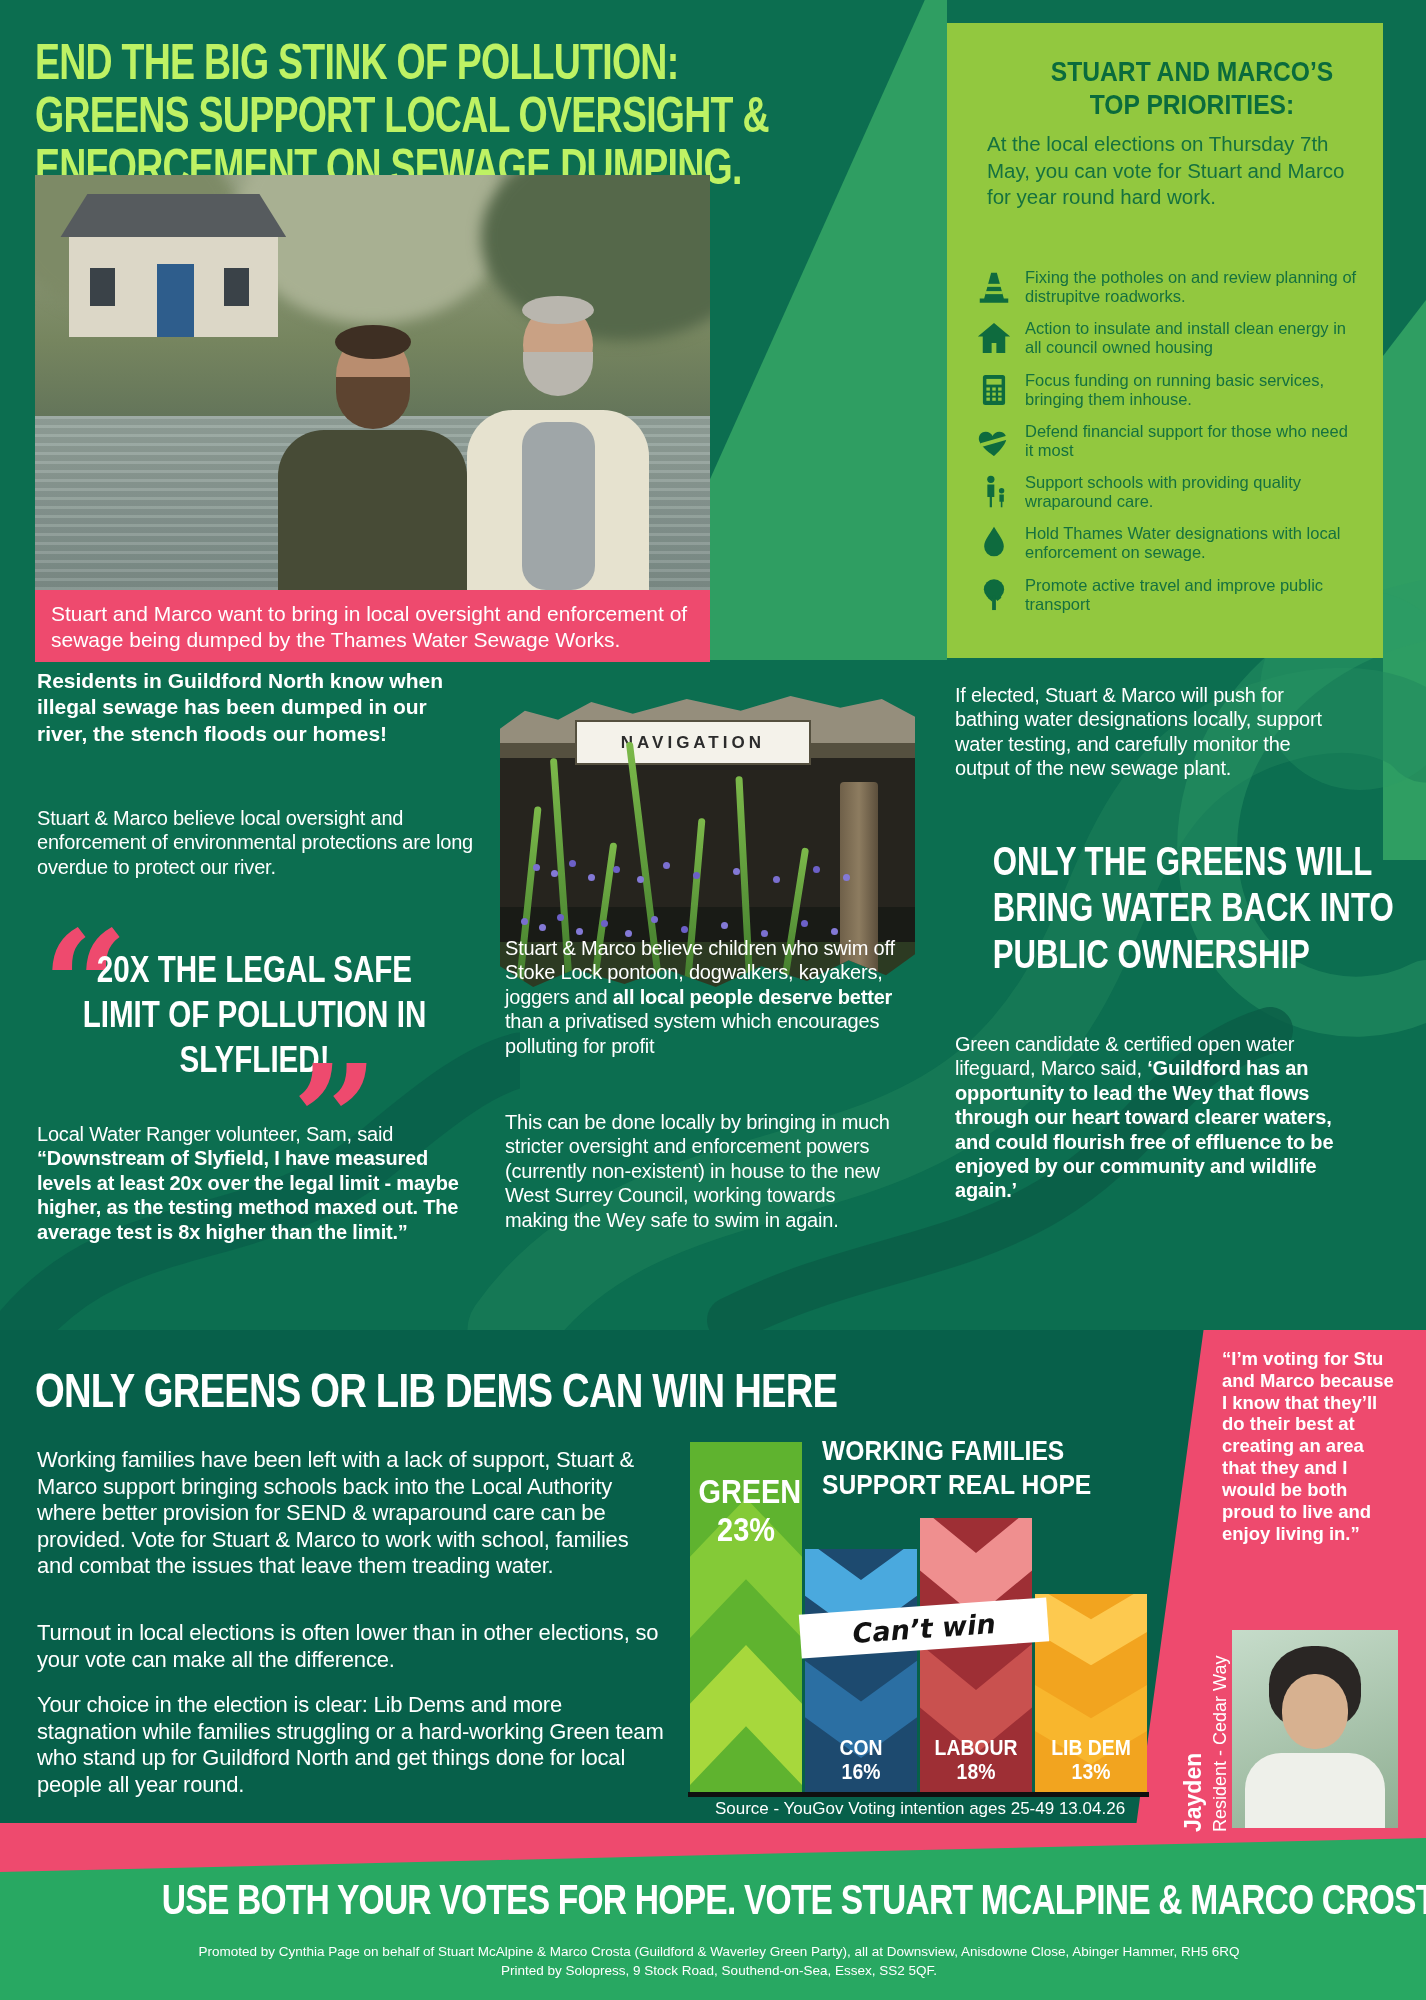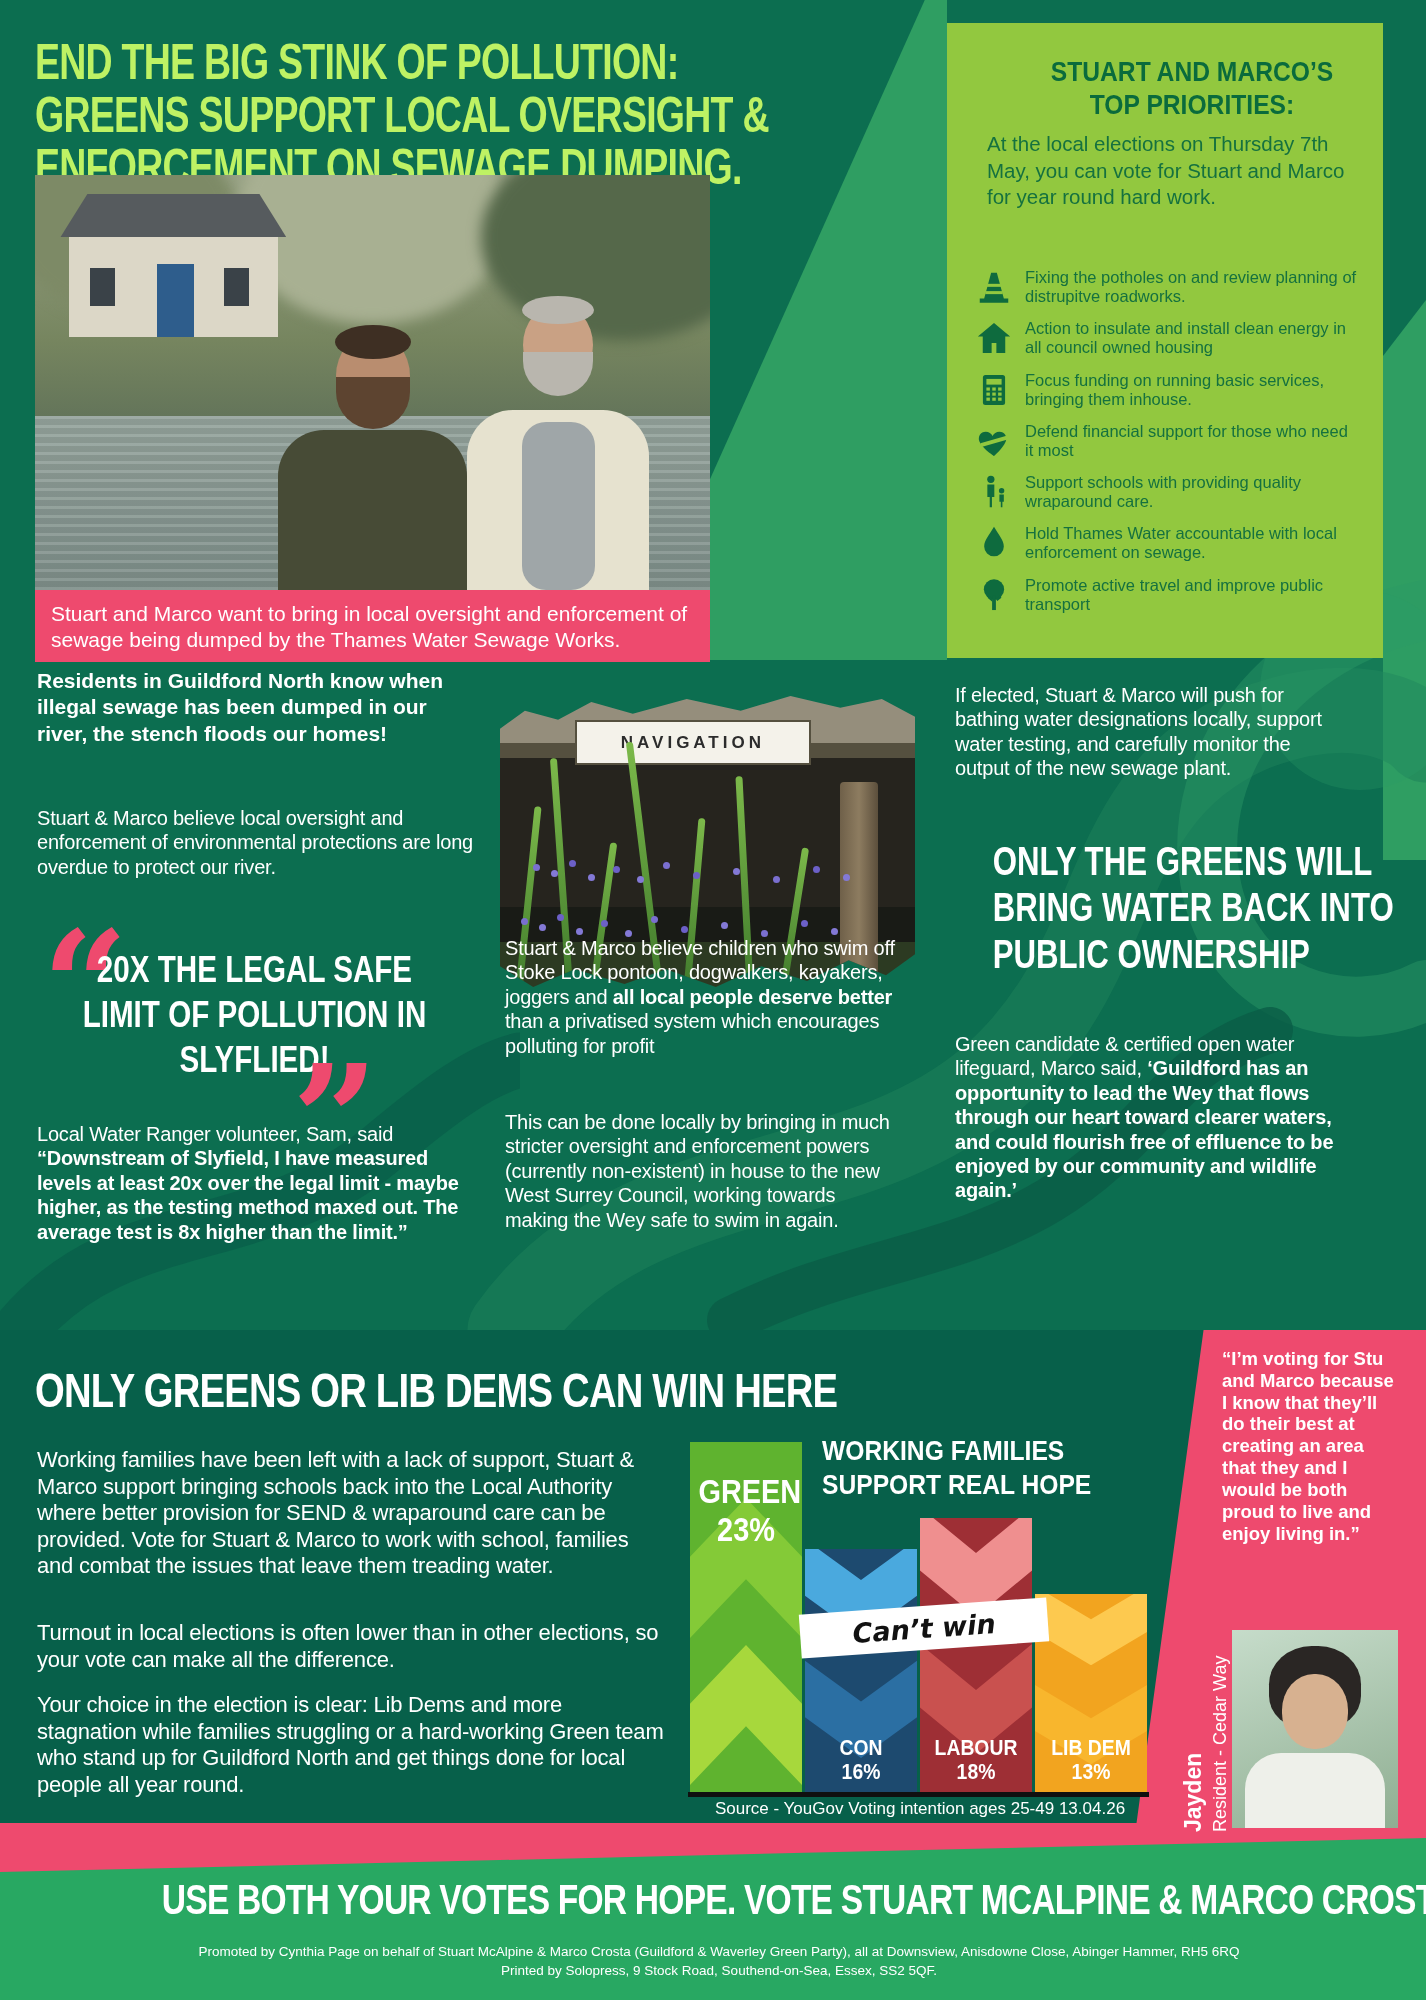--- a/index.html
+++ b/index.html
@@ -237,21 +237,21 @@
             </svg>
         </span>
         <span class="pri-text">Support schools with providing quality wraparound care.</span>
       </div>
       <div class="pri-item">
         <span class="pri-icon">
           <svg viewBox="0 0 24 24">
               <path d="M12 1.8C9.2 6.8 5.8 10.2 5.8 14.2a6.2 6.2 0 0 0 12.4 0c0-4-3.4-7.4-6.2-12.4z"></path>
             </svg>
         </span>
-        <span class="pri-text">Hold Thames Water accountable with local enforcement on sewage.</span>
+        <span class="pri-text">Hold Thames Water designations with local enforcement on sewage.</span>
       </div>
       <div class="pri-item">
         <span class="pri-icon">
           <svg viewBox="0 0 24 24">
               <circle cx="12" cy="8.4" r="6.4"></circle>
               <rect x="10.8" y="12.5" width="2.4" height="9"></rect>
               <path d="M10.9 16.2l-3-2.4 1-1.2 2 1.7zM13.1 14.6l2.6-2.1 1 1.2-2.6 2.1z"></path>
             </svg>
         </span>
         <span class="pri-text">Promote active travel and improve public transport</span>

